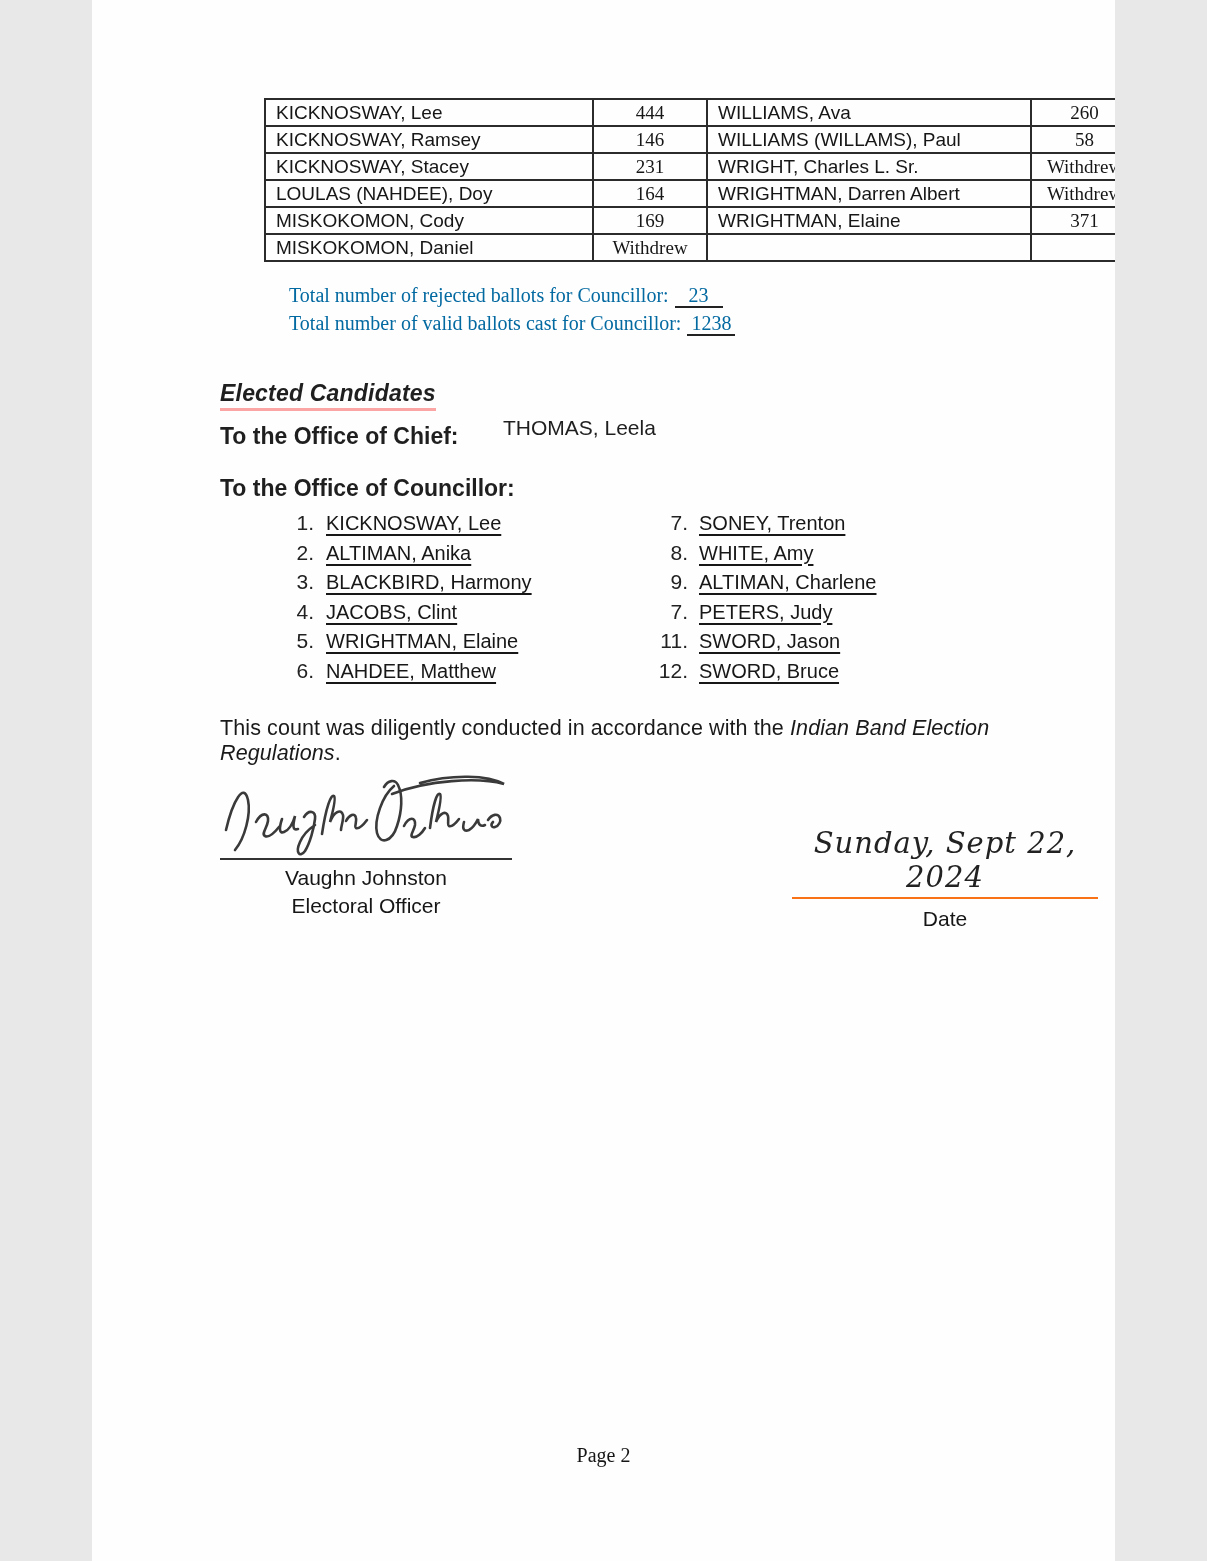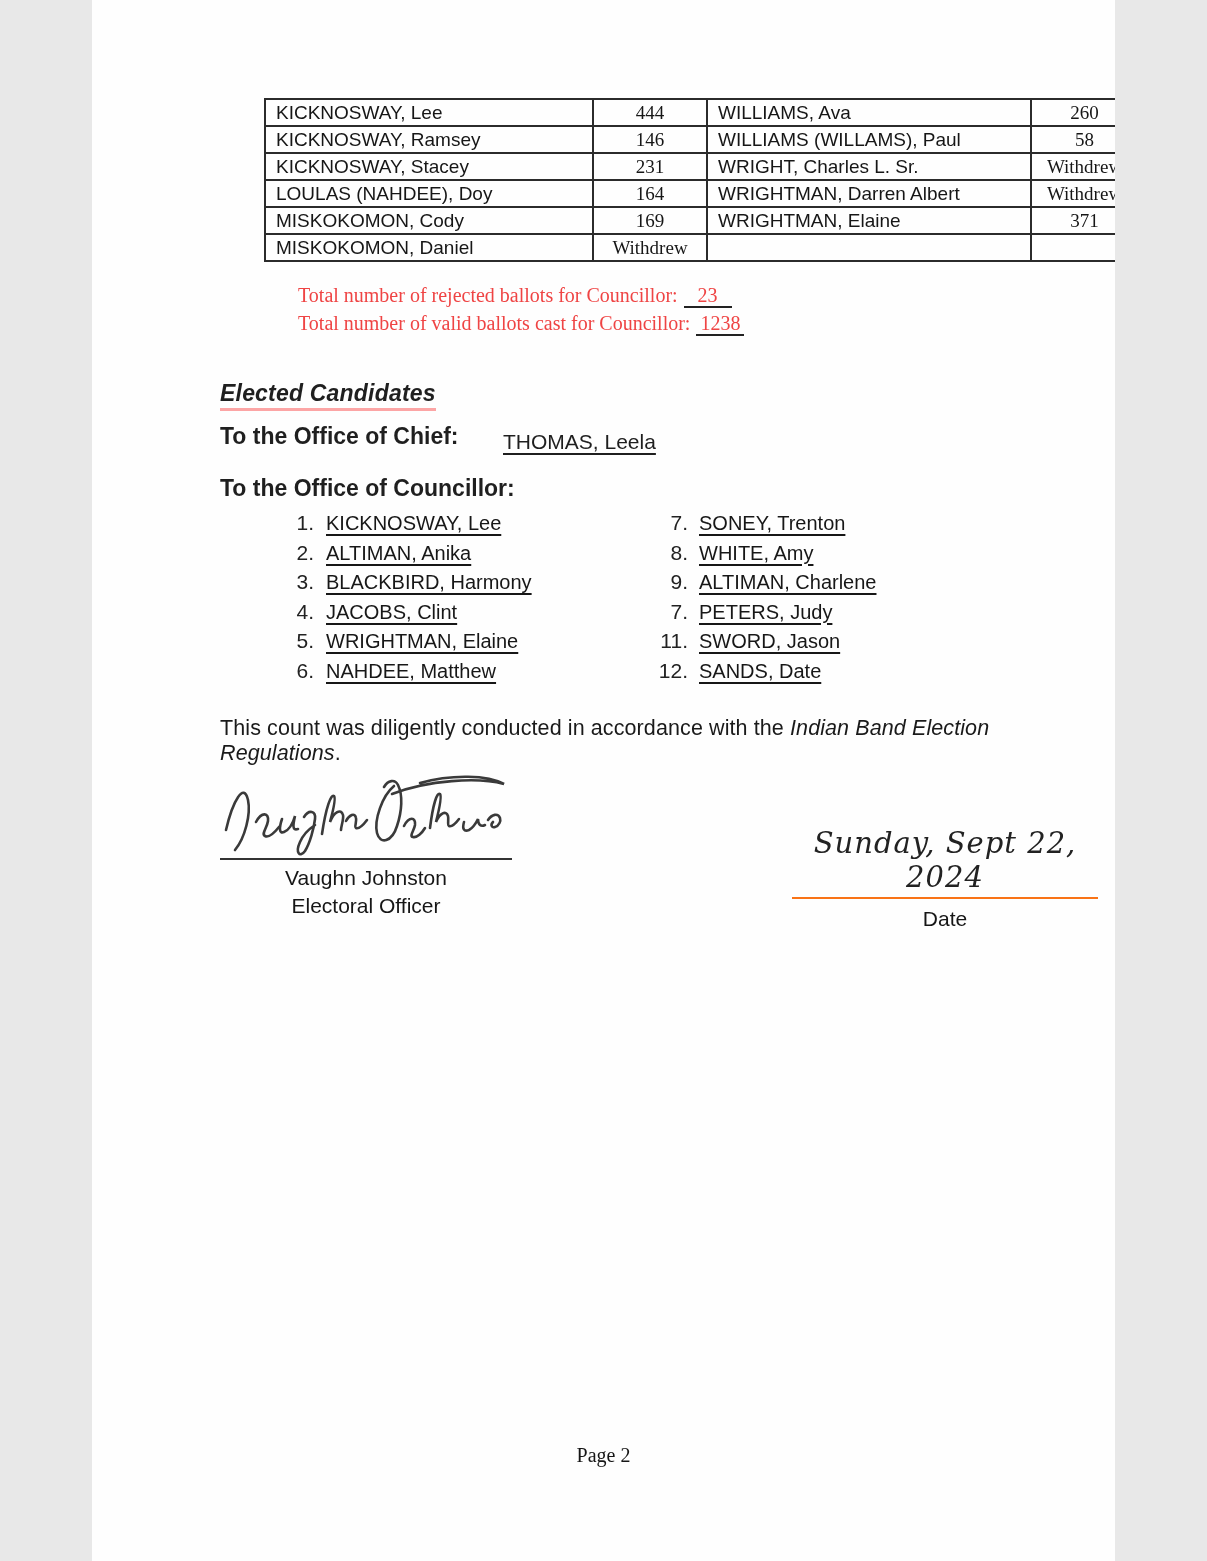--- a/index.html
+++ b/index.html
@@ -35,23 +35,23 @@
   .cell-votes{
     font-family:"Liberation Serif","DejaVu Serif",serif;
     font-size:19px;
     text-align:center;
     color:#161616;
   }
   .col-n1{width:316px}.col-v1{width:112px}.col-n2{width:312px}.col-v2{width:105px}
 
   
   .totals{
-    position:absolute;left:206px;top:281px;
+    position:absolute;left:197px;top:281px;
     font-family:"Liberation Serif","DejaVu Serif",serif;
-    font-size:20px;line-height:28px;color:#ef4444;
+    font-size:20px;line-height:28px;color:#0369a1;
   }
   .totals .value{
     display:inline-block;
     min-width:48px;
     text-align:center;
     border-bottom:2px solid #222;
     margin-left:6px;
     line-height:22px;
   }
 
@@ -59,23 +59,23 @@
   .elected-heading{
     position:absolute;left:128px;top:380px;
     font-size:23px;font-weight:bold;font-style:italic;
     letter-spacing:.2px;
   }
   .elected-heading span{
     display:inline-block;border-bottom:3px solid #fca5a5;padding-bottom:1px;
   }
   .office-chief{position:absolute;left:128px;top:423px;font-size:23px;font-weight:bold;}
   .chief-name{
-    position:absolute;left:411px;top:430px;
+    position:absolute;left:411px;top:416px;
     font-size:21px;font-weight:normal;
-    text-decoration:underline;text-decoration-thickness:2px;text-underline-offset:4px;
+    text-decoration-thickness:2px;text-underline-offset:4px;
   }
   .office-councillor{position:absolute;left:128px;top:475px;font-size:23px;font-weight:bold;}
 
   .councillor-col{position:absolute;top:511px;font-size:21px;}
   .councillor-col.left{left:194px;}
   .councillor-col.right{left:556px;}
   .c-item{display:flex;align-items:baseline;height:29.5px;}
   .c-num{display:inline-block;text-align:right;color:#222;}
   .left .c-num{width:28px;margin-right:12px;}
   .right .c-num{width:40px;margin-right:11px;}
@@ -227,21 +227,21 @@
     <div class="c-item">
         <span class="c-num">7.</span>
         <span class="c-name">PETERS, Judy</span>
       </div>
     <div class="c-item">
         <span class="c-num">11.</span>
         <span class="c-name">SWORD, Jason</span>
       </div>
     <div class="c-item">
         <span class="c-num">12.</span>
-        <span class="c-name">SANDS, Date</span>
+        <span class="c-name">SWORD, Bruce</span>
       </div>
   </div>
 
   <div class="statement">
     <span>This count was diligently conducted in accordance with the </span><span class="it">Indian Band Election Regulations</span><span>.</span>
   </div>
 
   <svg class="sig-svg" width="300" height="92" viewBox="0 0 300 92">
     <g fill="none" stroke="#3a3a3a" stroke-width="2.6" stroke-linecap="round">
       <path d="M10,60 C17,30 28,12 32,30 C35,44 29,68 19,80"></path>

